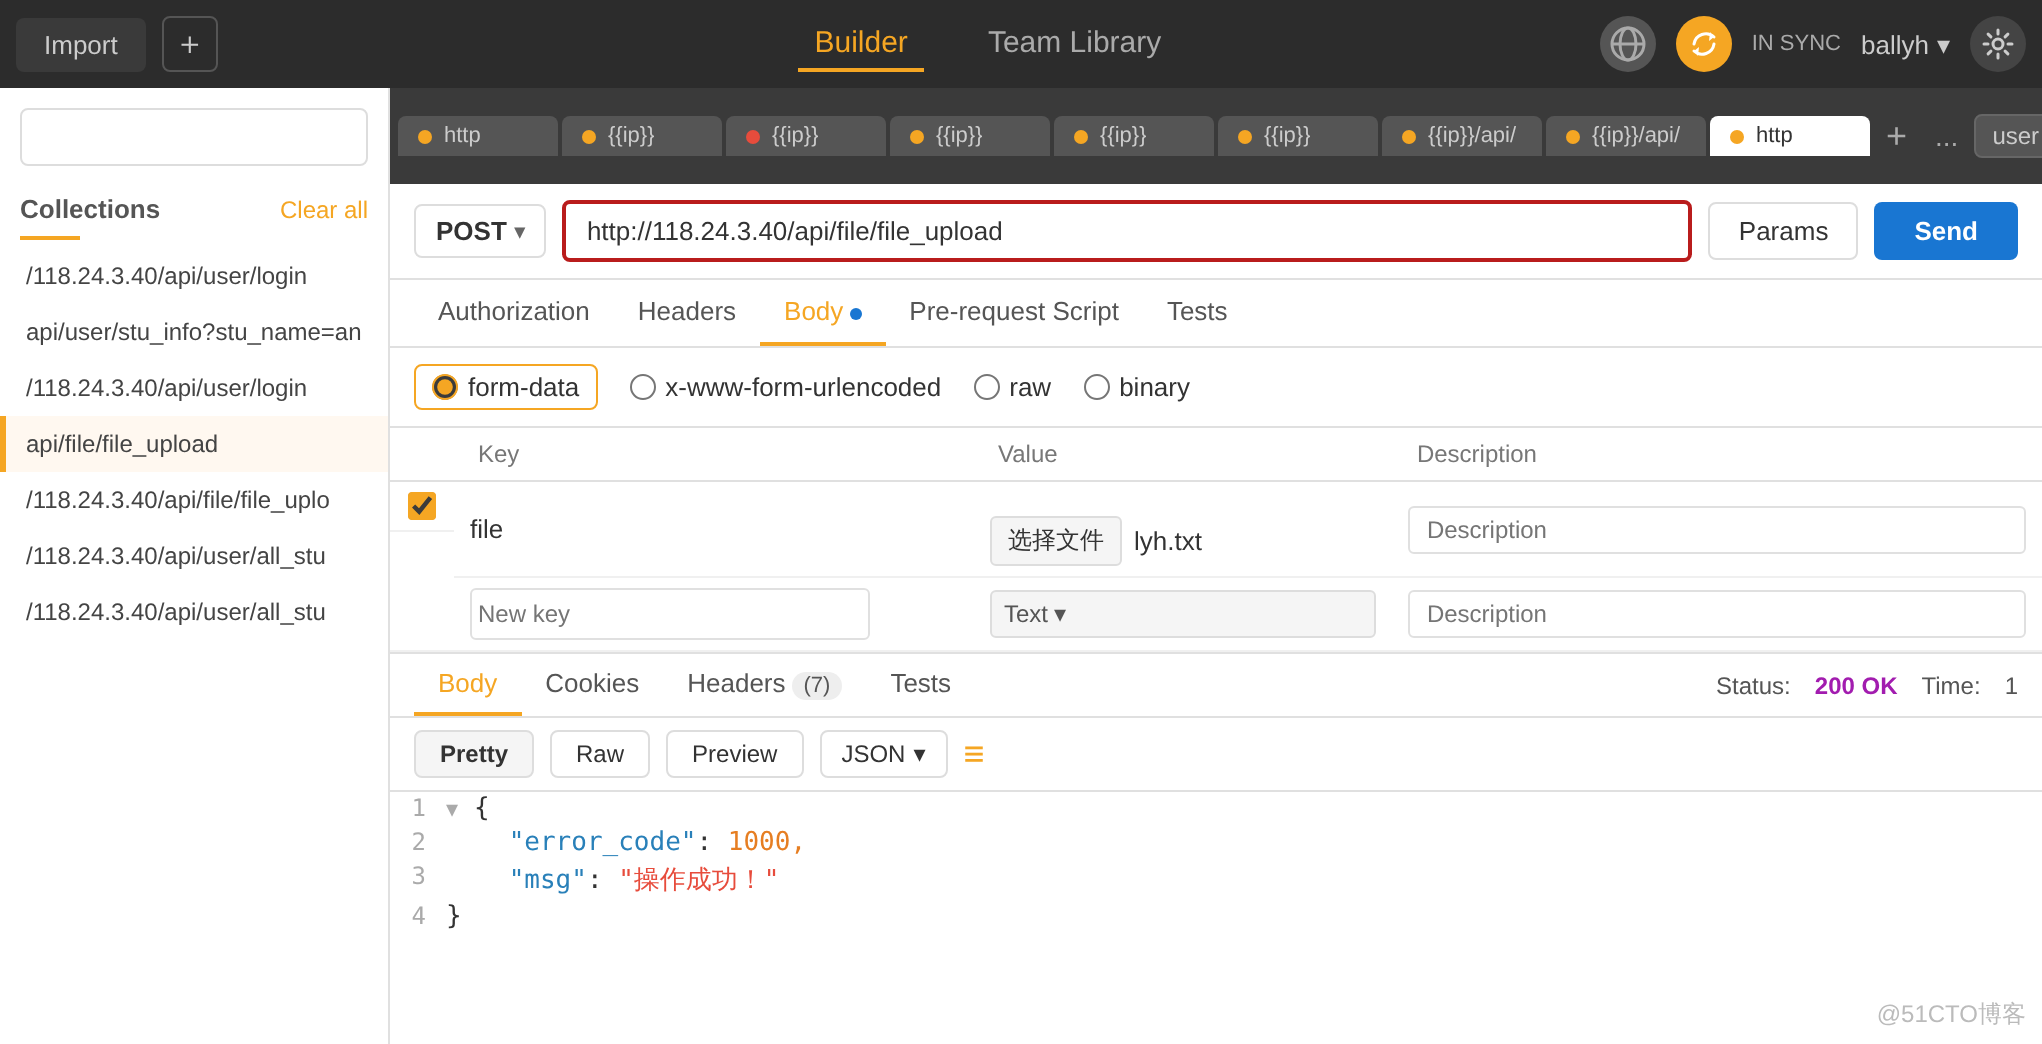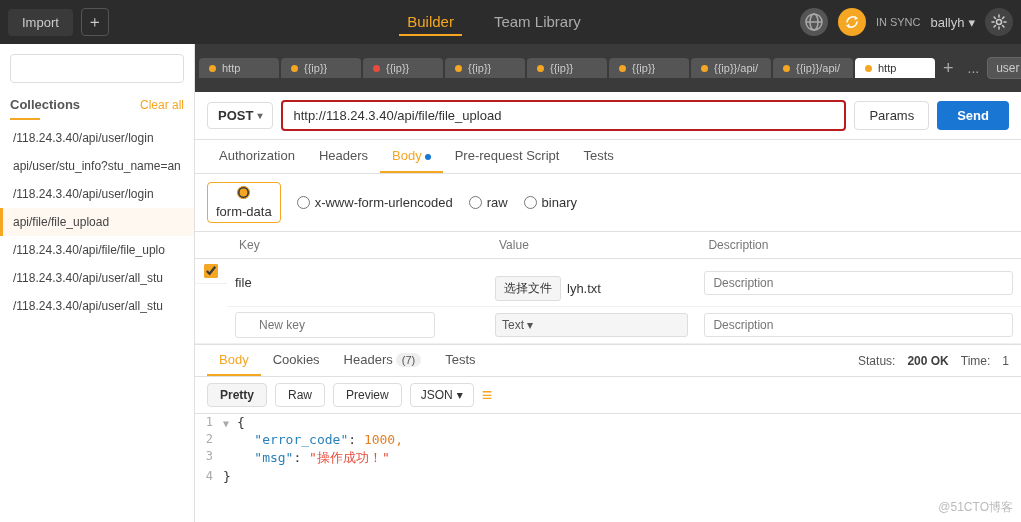--- a/index.html
+++ b/index.html
@@ -66,42 +66,42 @@
     
     .sub-tabs { display: flex; align-items: center; border-bottom: 1px solid #e0e0e0; padding: 0 12px; background: #fff; }
     .sub-tab { padding: 8px 12px; font-size: 13px; color: #555; cursor: pointer; border-bottom: 2px solid transparent; }
     .sub-tab.active { color: #f5a623; border-bottom: 2px solid #f5a623; }
     .sub-tab .dot-badge { width: 6px; height: 6px; background: #1976d2; border-radius: 50%; display: inline-block; margin-left: 3px; vertical-align: middle; }
 
     
     .body-options { display: flex; align-items: center; padding: 8px 12px; gap: 16px; border-bottom: 1px solid #e0e0e0; }
     .radio-option { display: flex; align-items: center; gap: 5px; font-size: 13px; color: #333; cursor: pointer; }
     .radio-option input[type=radio] { accent-color: #f5a623; }
-    .radio-option.selected { border: 1.5px solid #f5a623; border-radius: 4px; padding: 3px 8px; flex-direction: column; }
+    .radio-option.selected { border: 1.5px solid #f5a623; border-radius: 4px; padding: 3px 8px; }
 
     
     .form-table { width: 100%; border-collapse: collapse; }
     .form-table th { text-align: left; padding: 6px 12px; font-size: 12px; color: #777; font-weight: 500; border-bottom: 1px solid #e0e0e0; }
     .form-table td { padding: 5px 8px; border-bottom: 1px solid #f0f0f0; vertical-align: middle; }
     .form-table td:first-child { width: 32px; }
     .form-table td:nth-child(2) { width: 260px; }
     .key-cell { display: flex; align-items: center; gap: 6px; }
     .key-text { font-size: 13px; color: #333; }
     .value-cell { display: flex; align-items: center; gap: 6px; margin-top: 12px; }
     .file-btn { background: #f5f5f5; border: 1px solid #ddd; border-radius: 3px; padding: 3px 8px; font-size: 12px; cursor: pointer; color: #333; }
     .file-name { font-size: 13px; color: #333; }
     .desc-input { border: 1px solid #e0e0e0; border-radius: 3px; padding: 4px 8px; font-size: 12px; width: 100%; outline: none; color: #aaa; }
-    .new-key-input { border: 1px solid #e0e0e0; border-radius: 3px; padding: 5px 23px; font-size: 12px; width: 200px; outline: none; color: #aaa; }
+    .new-key-input { border: 1px solid #e0e0e0; border-radius: 3px; padding: 5px 3px; font-size: 12px; width: 200px; outline: none; color: #aaa; }
     .type-select { background: #f5f5f5; border: 1px solid #ddd; border-radius: 3px; padding: 4px 6px; font-size: 12px; cursor: pointer; color: #555; display: flex; align-items: center; gap: 3px; }
     .response-tabs { display: flex; align-items: center; padding: 0 12px; border-bottom: 1px solid #e0e0e0; background: #fff; }
     .response-tab { padding: 7px 12px; font-size: 13px; color: #555; cursor: pointer; border-bottom: 2px solid transparent; }
     .response-tab.active { color: #f5a623; border-bottom: 2px solid #f5a623; }
     .response-badge { background: #eee; border-radius: 10px; padding: 1px 6px; font-size: 11px; color: #555; margin-left: 3px; }
     .response-status { margin-left: auto; font-size: 12px; color: #555; display: flex; gap: 12px; align-items: center; }
-    .status-ok { color: #404040; font-weight: 600; }
+    .status-ok { color: #a21caf; font-weight: 600; }
 
     
     .response-toolbar { display: flex; align-items: center; padding: 6px 12px; gap: 8px; border-bottom: 1px solid #e0e0e0; background: #fff; }
     .resp-btn { background: #fff; border: 1px solid #ddd; border-radius: 4px; padding: 4px 12px; font-size: 12px; cursor: pointer; color: #333; }
     .resp-btn.active { background: #f5f5f5; font-weight: 600; }
     .format-select { display: flex; align-items: center; gap: 4px; border: 1px solid #ddd; border-radius: 4px; padding: 4px 10px; font-size: 12px; cursor: pointer; color: #333; background: #fff; }
     .wrap-btn { background: transparent; border: none; cursor: pointer; font-size: 18px; color: #f5a623; }
 
     
     .code-area { flex: 1; overflow-y: auto; background: #fff; padding: 0; }

